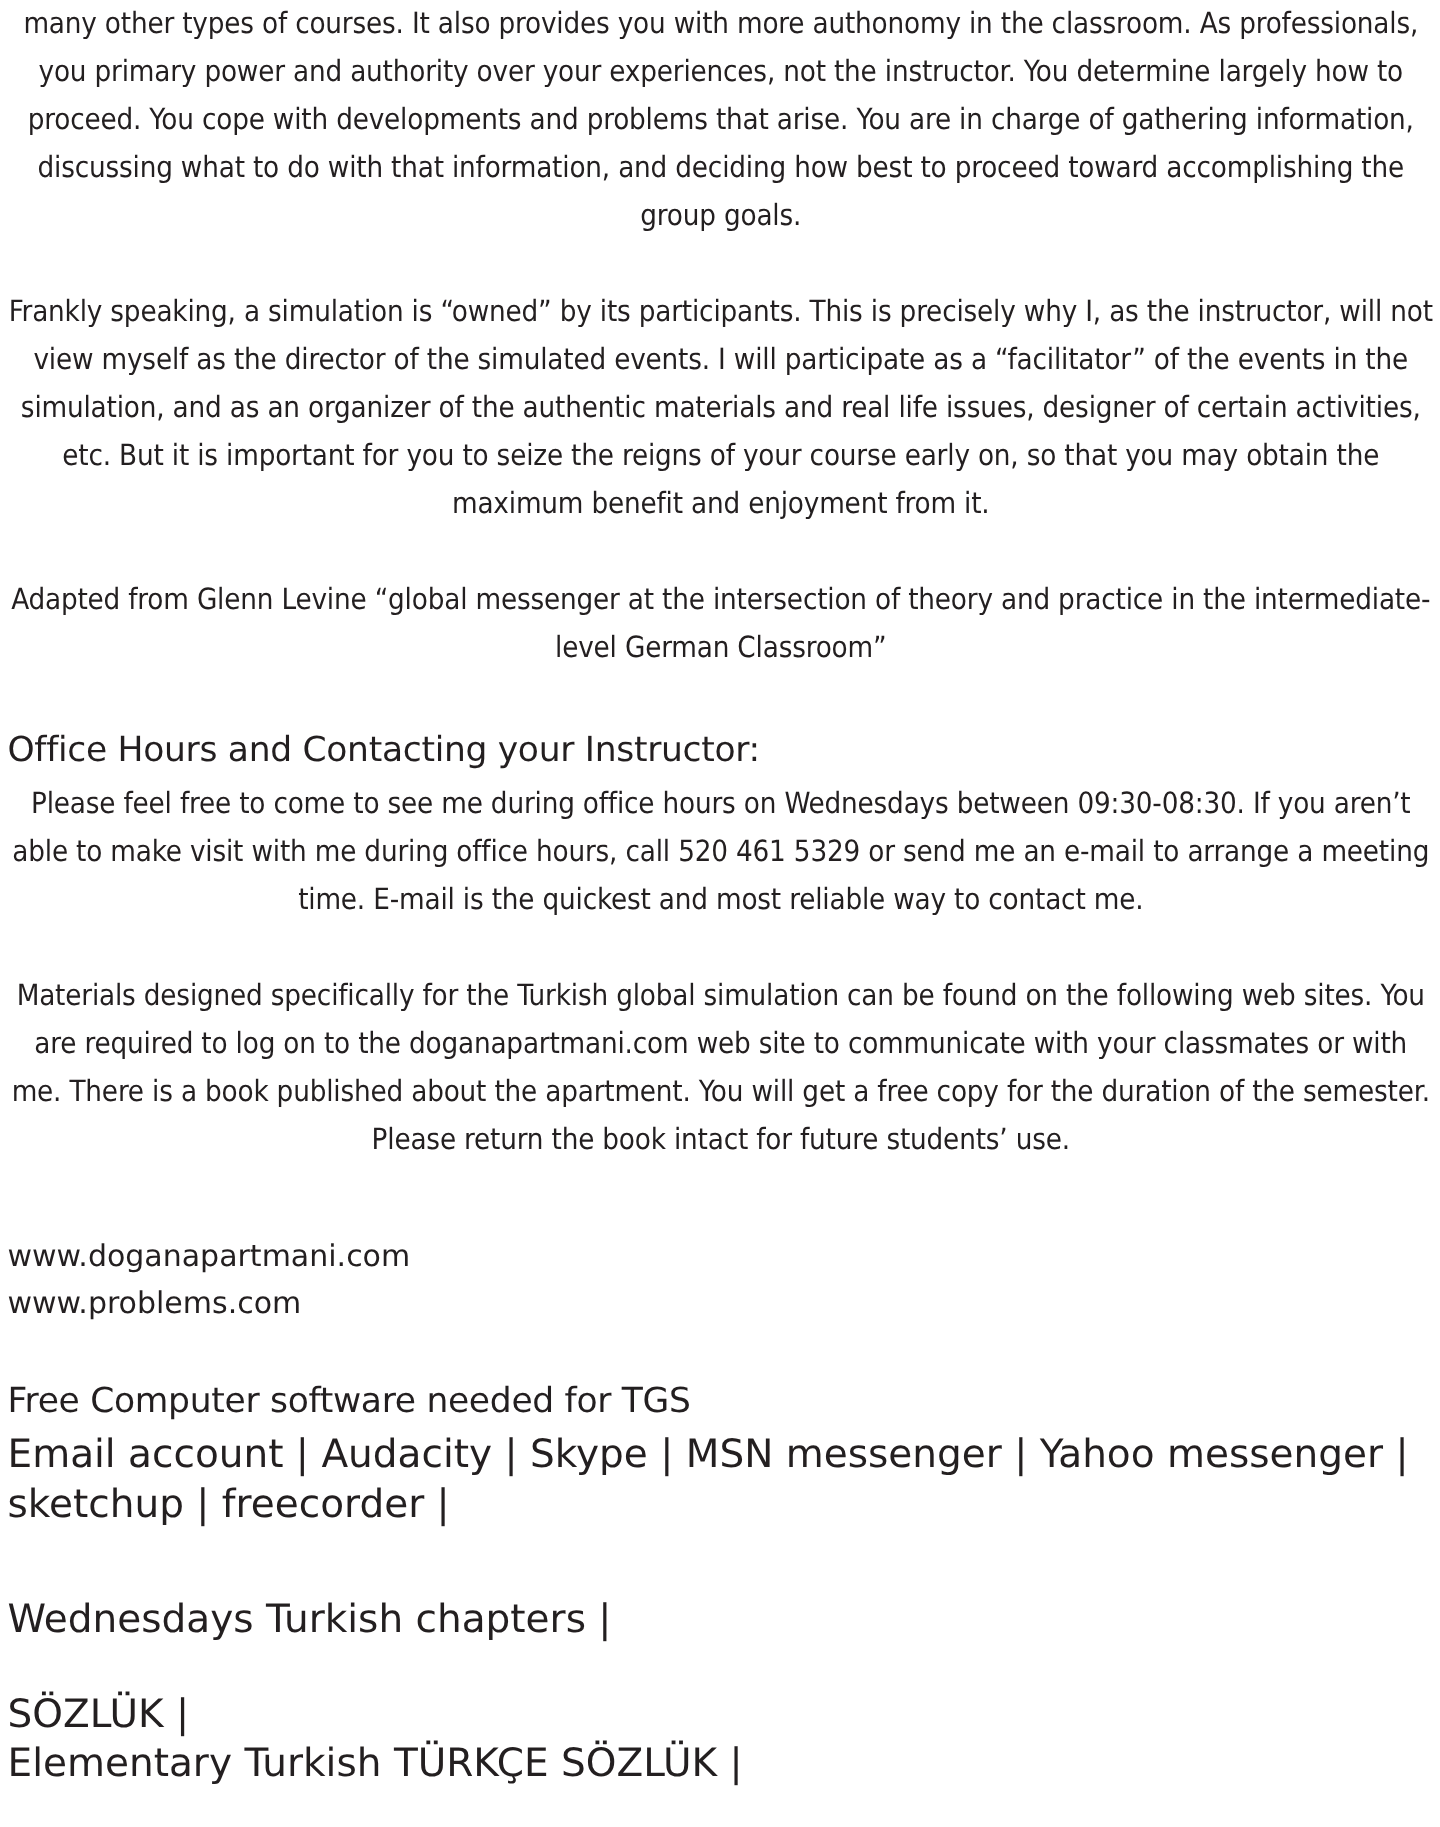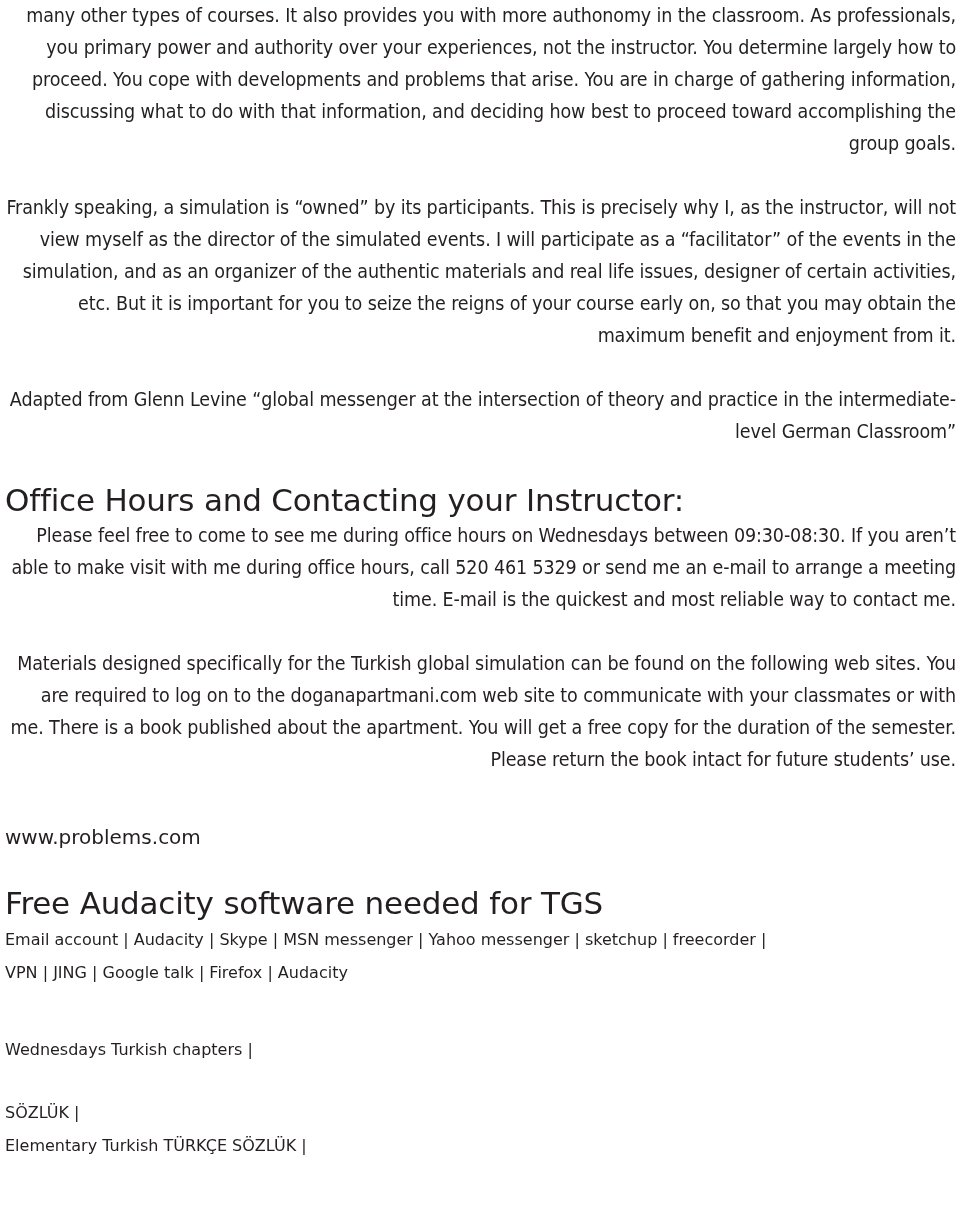--- a/index.html
+++ b/index.html
@@ -21,51 +21,51 @@
     padding: 0;
     box-sizing: border-box;
     background: #ffffff;
   }
   .body-text {
     font-size: 19.5px;
     line-height: 32px;
     letter-spacing: -0.12px;
     margin: 0;
     padding: 0 4px 0 5px;
-    text-align: right;
+    text-align: center;
     color: #231f20;
     font-stretch: semi-condensed;
   }
   .para {
     margin: 0 0 32px 0;
   }
   .para.tight {
     margin-bottom: 16px;
   }
   .heading {
-    font-size: 31px;
+    font-size: 23px;
     line-height: 40px;
     font-weight: 400;
     letter-spacing: -0.2px;
     margin: 0;
     padding: 0 4px 0 5px;
     color: #231f20;
   }
   .heading-spaced-top {
     margin-top: 26px;
   }
   .url-line {
     font-size: 20px;
     line-height: 31px;
     margin: 0;
     padding: 0 4px 0 5px;
     color: #231f20;
   }
   .list-line {
-    font-size: 16px;
+    font-size: 26px;
     line-height: 33px;
     margin: 0;
     padding: 0 4px 0 5px;
     color: #231f20;
   }
   .spacer-md { height: 30px; }
   .spacer-lg { height: 44px; }
 </style>
 </head>
 <body>
@@ -80,30 +80,30 @@
 
   <h2 class="heading heading-spaced-top">Office Hours and Contacting your Instructor:</h2>
 
   <p class="body-text para">Please feel free to come to see me during office hours on Wednesdays between 09:30-08:30. If you aren’t able to make visit with me during office hours, call 520 461 5329 or send me an e-mail to arrange a meeting time. E-mail is the quickest and most reliable way to contact me.</p>
 
 
   <p class="body-text para tight">Materials designed specifically for the Turkish global simulation can be found on the following web sites. You are required to log on to the doganapartmani.com web site to communicate with your classmates or with me. There is a book published about the apartment. You will get a free copy for the duration of the semester. Please return the book intact for future students’ use.</p>
 
   <div class="spacer-md"></div>
 
+  <div class="url-line">www.doganapartmani.com</div>
 
   <div class="url-line">www.problems.com</div>
 
   <div class="spacer-md"></div>
 
-  <h2 class="heading">Free Audacity software needed for TGS</h2>
+  <h2 class="heading">Free Computer software needed for TGS</h2>
 
   <div class="list-line">Email account | Audacity | Skype | MSN messenger | Yahoo messenger | sketchup | freecorder |</div>
 
-  <div class="list-line">VPN | JING | Google talk | Firefox | Audacity</div>
 
   <div class="spacer-lg"></div>
 
   <div class="list-line">Wednesdays Turkish chapters |</div>
 
   <div class="spacer-md"></div>
 
   <div class="list-line">SÖZLÜK |</div>
 
   <div class="list-line">Elementary Turkish TÜRKÇE SÖZLÜK |</div>

